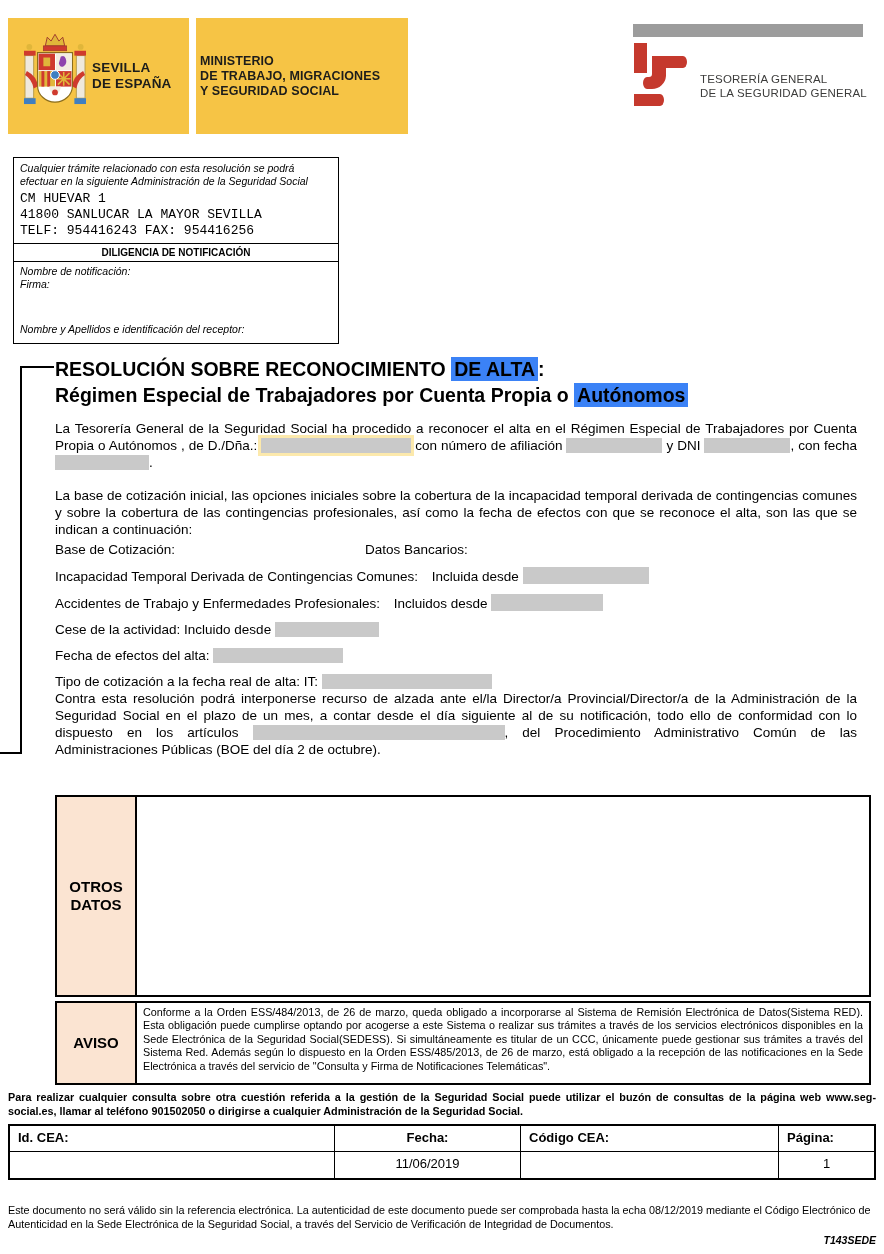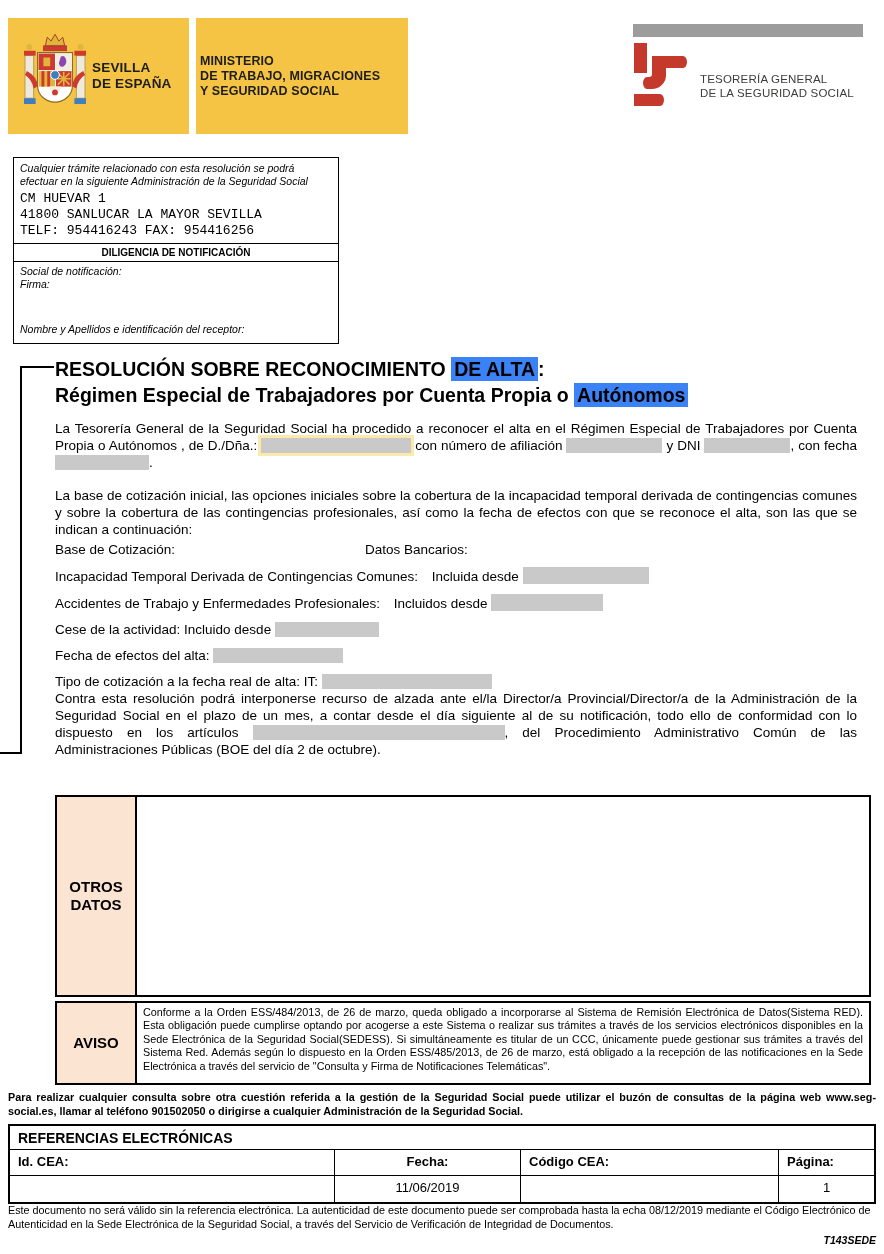--- a/index.html
+++ b/index.html
@@ -123,33 +123,33 @@
   <svg width="54" height="66" viewBox="0 0 54 66">
     <path d="M1,0 h13 v30 h-13 z" fill="#C5392D"></path>
     <path d="M19,13 h31 a4,6 0 0 1 0,12 h-31 z" fill="#C5392D"></path>
     <path d="M19,25 h14 v8 a14,14 0 0 1 -14,13 h-5 a4,6 0 0 1 0,-12 h2 a3,3 0 0 0 3,-3 z" fill="#C5392D"></path>
     <path d="M1,51 h26 a4,6 0 0 1 0,12 h-26 z" fill="#C5392D"></path>
   </svg>
 </span>
 
 <div class="abs tgss-text">
   <span>TESORERÍA GENERAL</span><br>
-  <span>DE LA SEGURIDAD SOCIAL</span>
+  <span>DE LA SEGURIDAD GENERAL</span>
 </div>
 
 <div class="abs admin-box">
   <div class="admin-note">Cualquier trámite relacionado con esta resolución se podrá efectuar en la siguiente Administración de la Seguridad Social</div>
   <div class="admin-address">
     <div>CM HUEVAR 1</div>
     <div>41800 SANLUCAR LA MAYOR SEVILLA</div>
     <div>TELF: 954416243 FAX: 954416256</div>
   </div>
   <div class="diligencia-row">DILIGENCIA DE NOTIFICACIÓN</div>
   <div class="admin-labels">
-    <div>Social de notificación:</div>
+    <div>Nombre de notificación:</div>
     <div>Firma:</div>
     <div class="receptor-label">Nombre y Apellidos e identificación del receptor:</div>
   </div>
 </div>
 
 <div class="abs bracket-v"></div>
 <div class="abs bracket-top"></div>
 <div class="abs bracket-bottom"></div>
 
 <div class="abs doc-title">
@@ -213,21 +213,20 @@
 </div>
 
 <div class="abs aviso-table">
   <div class="label-cell">AVISO</div>
   <div class="content-cell aviso-text">Conforme a la Orden ESS/484/2013, de 26 de marzo, queda obligado a incorporarse al Sistema de Remisión Electrónica de Datos(Sistema RED). Esta obligación puede cumplirse optando por acogerse a este Sistema o realizar sus trámites a través de los servicios electrónicos disponibles en la Sede Electrónica de la Seguridad Social(SEDESS). Si simultáneamente es titular de un CCC, únicamente puede gestionar sus trámites a través del Sistema Red. Además según lo dispuesto en la Orden ESS/485/2013, de 26 de marzo, está obligado a la recepción de las notificaciones en la Sede Electrónica a través del servicio de "Consulta y Firma de Notificaciones Telemáticas".</div>
 </div>
 
 <div class="abs consulta-note">Para realizar cualquier consulta sobre otra cuestión referida a la gestión de la Seguridad Social puede utilizar el buzón de consultas de la página web www.seg-social.es, llamar al teléfono 901502050 o dirigirse a cualquier Administración de la Seguridad Social.</div>
 
 <div class="abs ref-table">
-  <div class="ref-title">REFERENCIAS ELECTRÓNICAS</div>
   <div class="ref-grid">
     <div class="ref-cell ref-head">Id. CEA:</div>
     <div class="ref-cell ref-head center">Fecha:</div>
     <div class="ref-cell ref-head">Código CEA:</div>
     <div class="ref-cell ref-head">Página:</div>
   </div>
   <div class="ref-grid">
     <div class="ref-cell"></div>
     <div class="ref-cell center">11/06/2019</div>
     <div class="ref-cell"></div>

